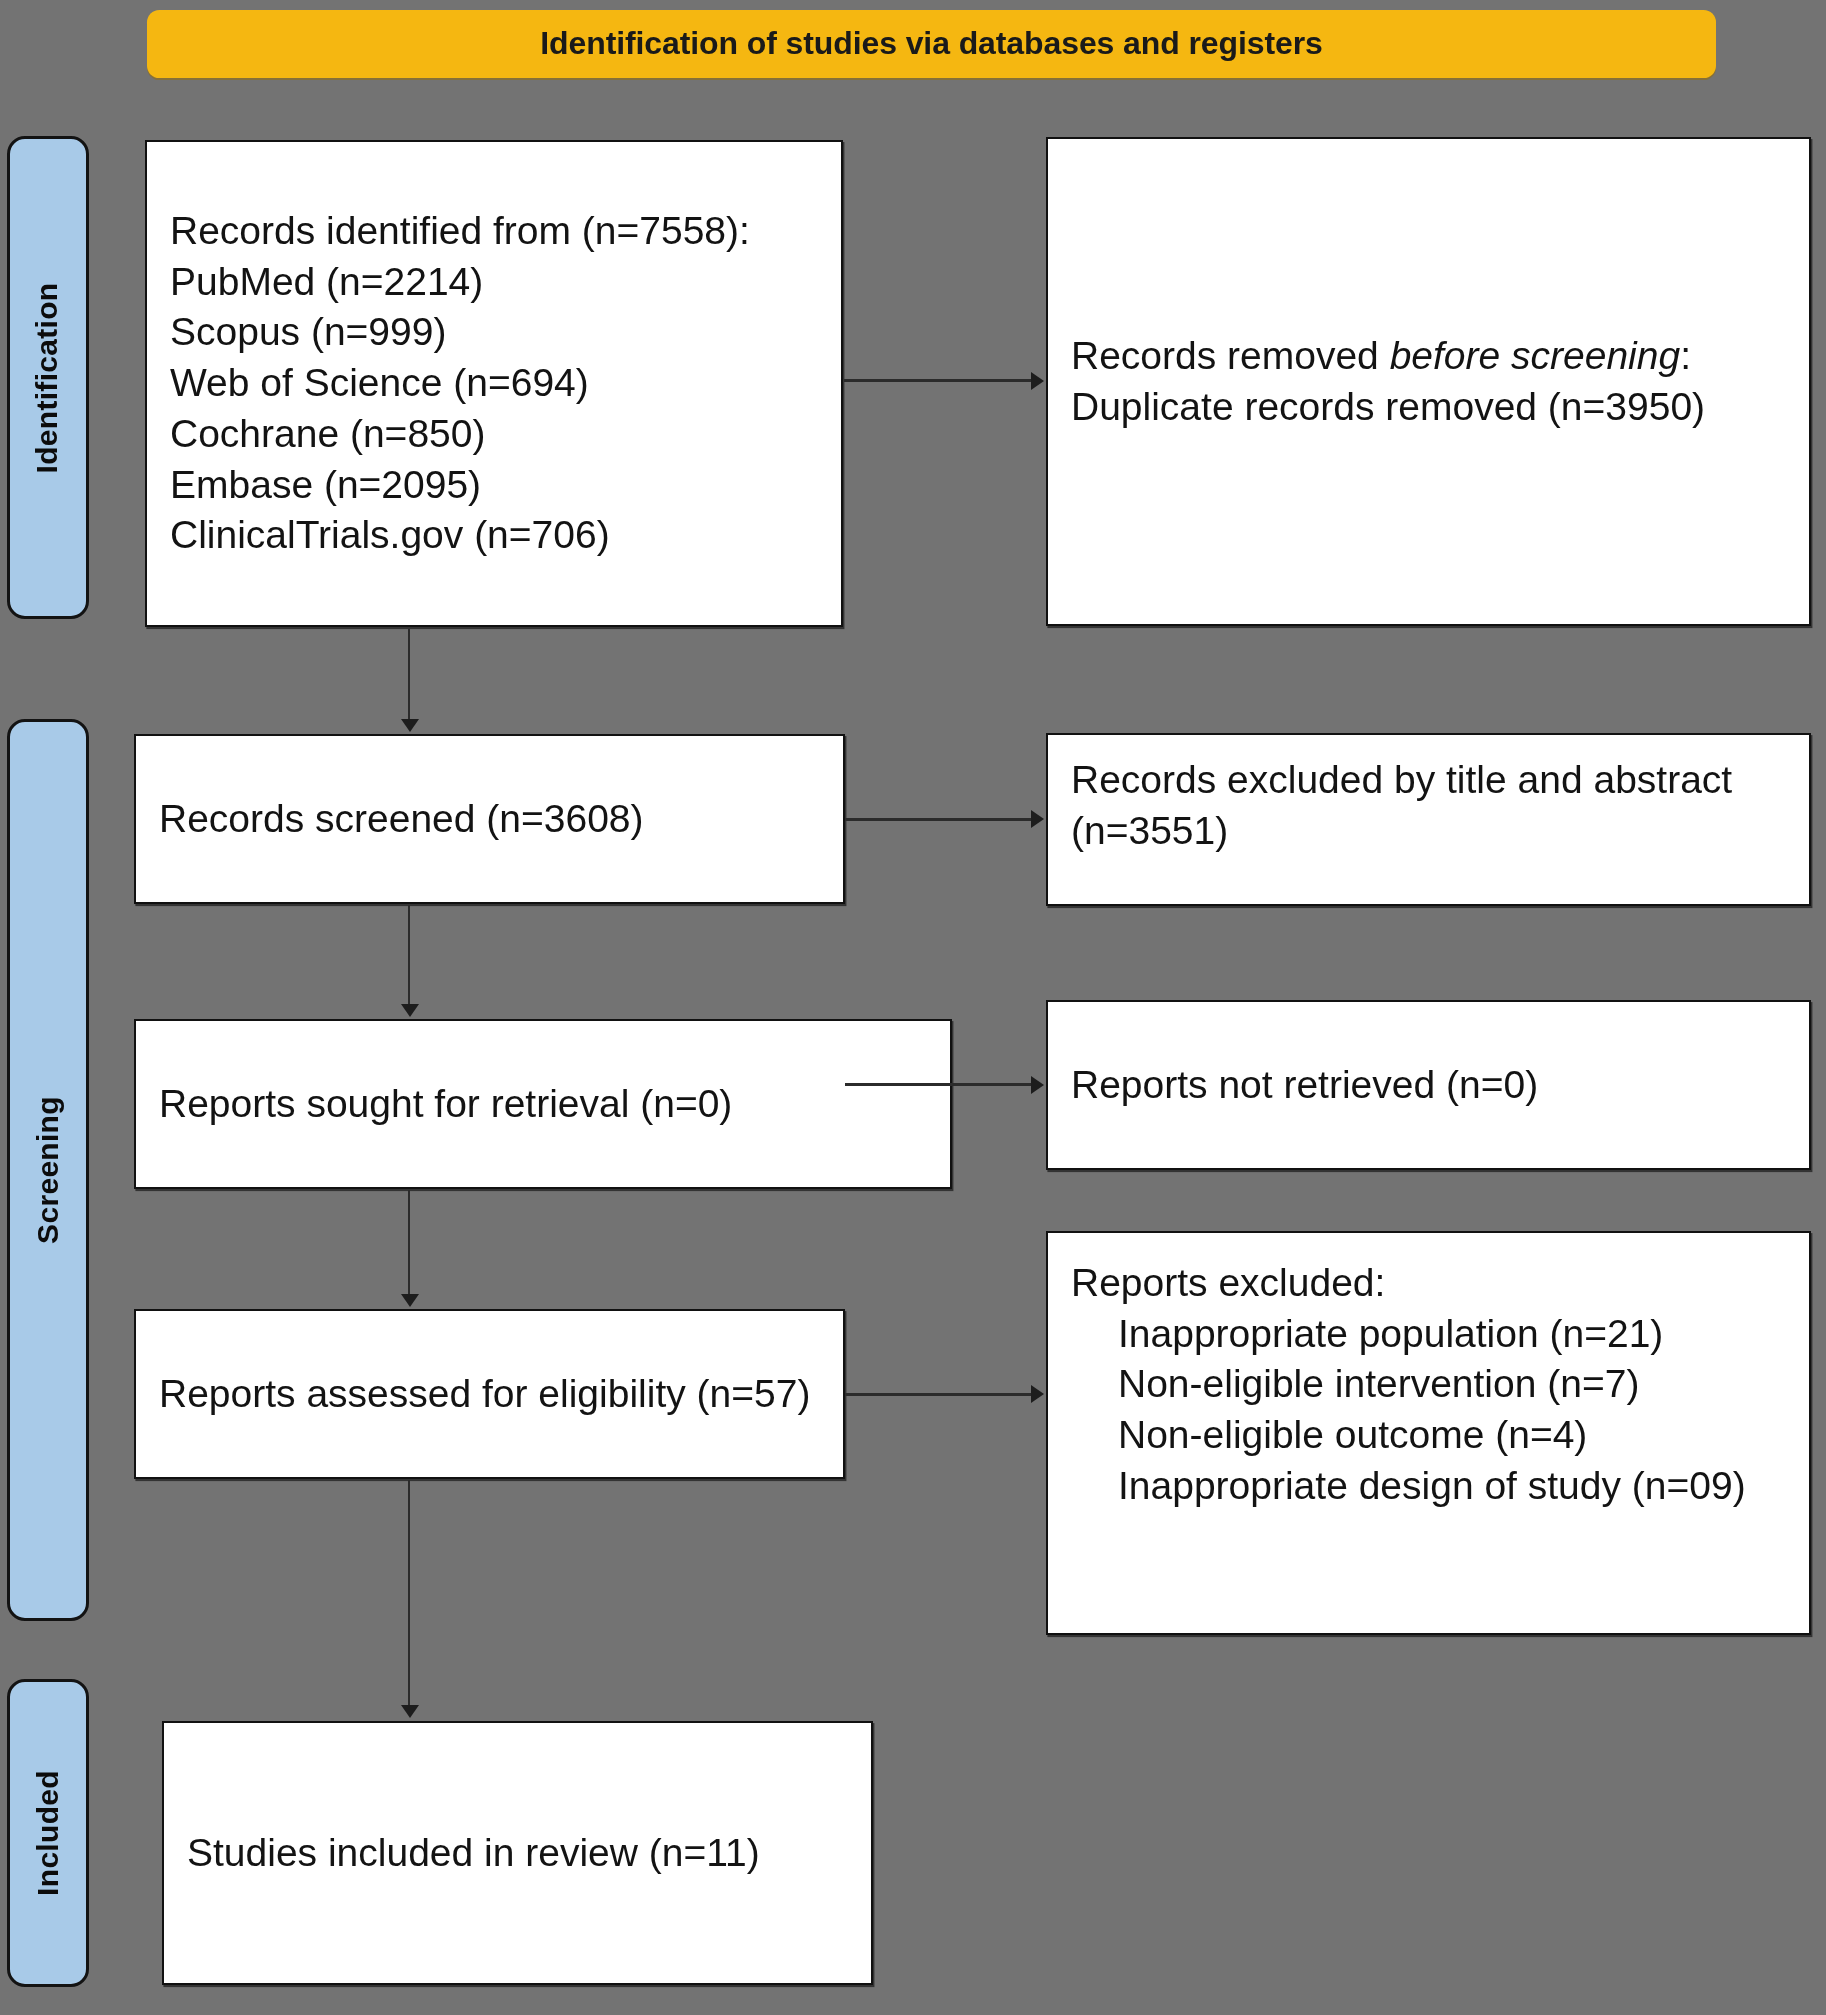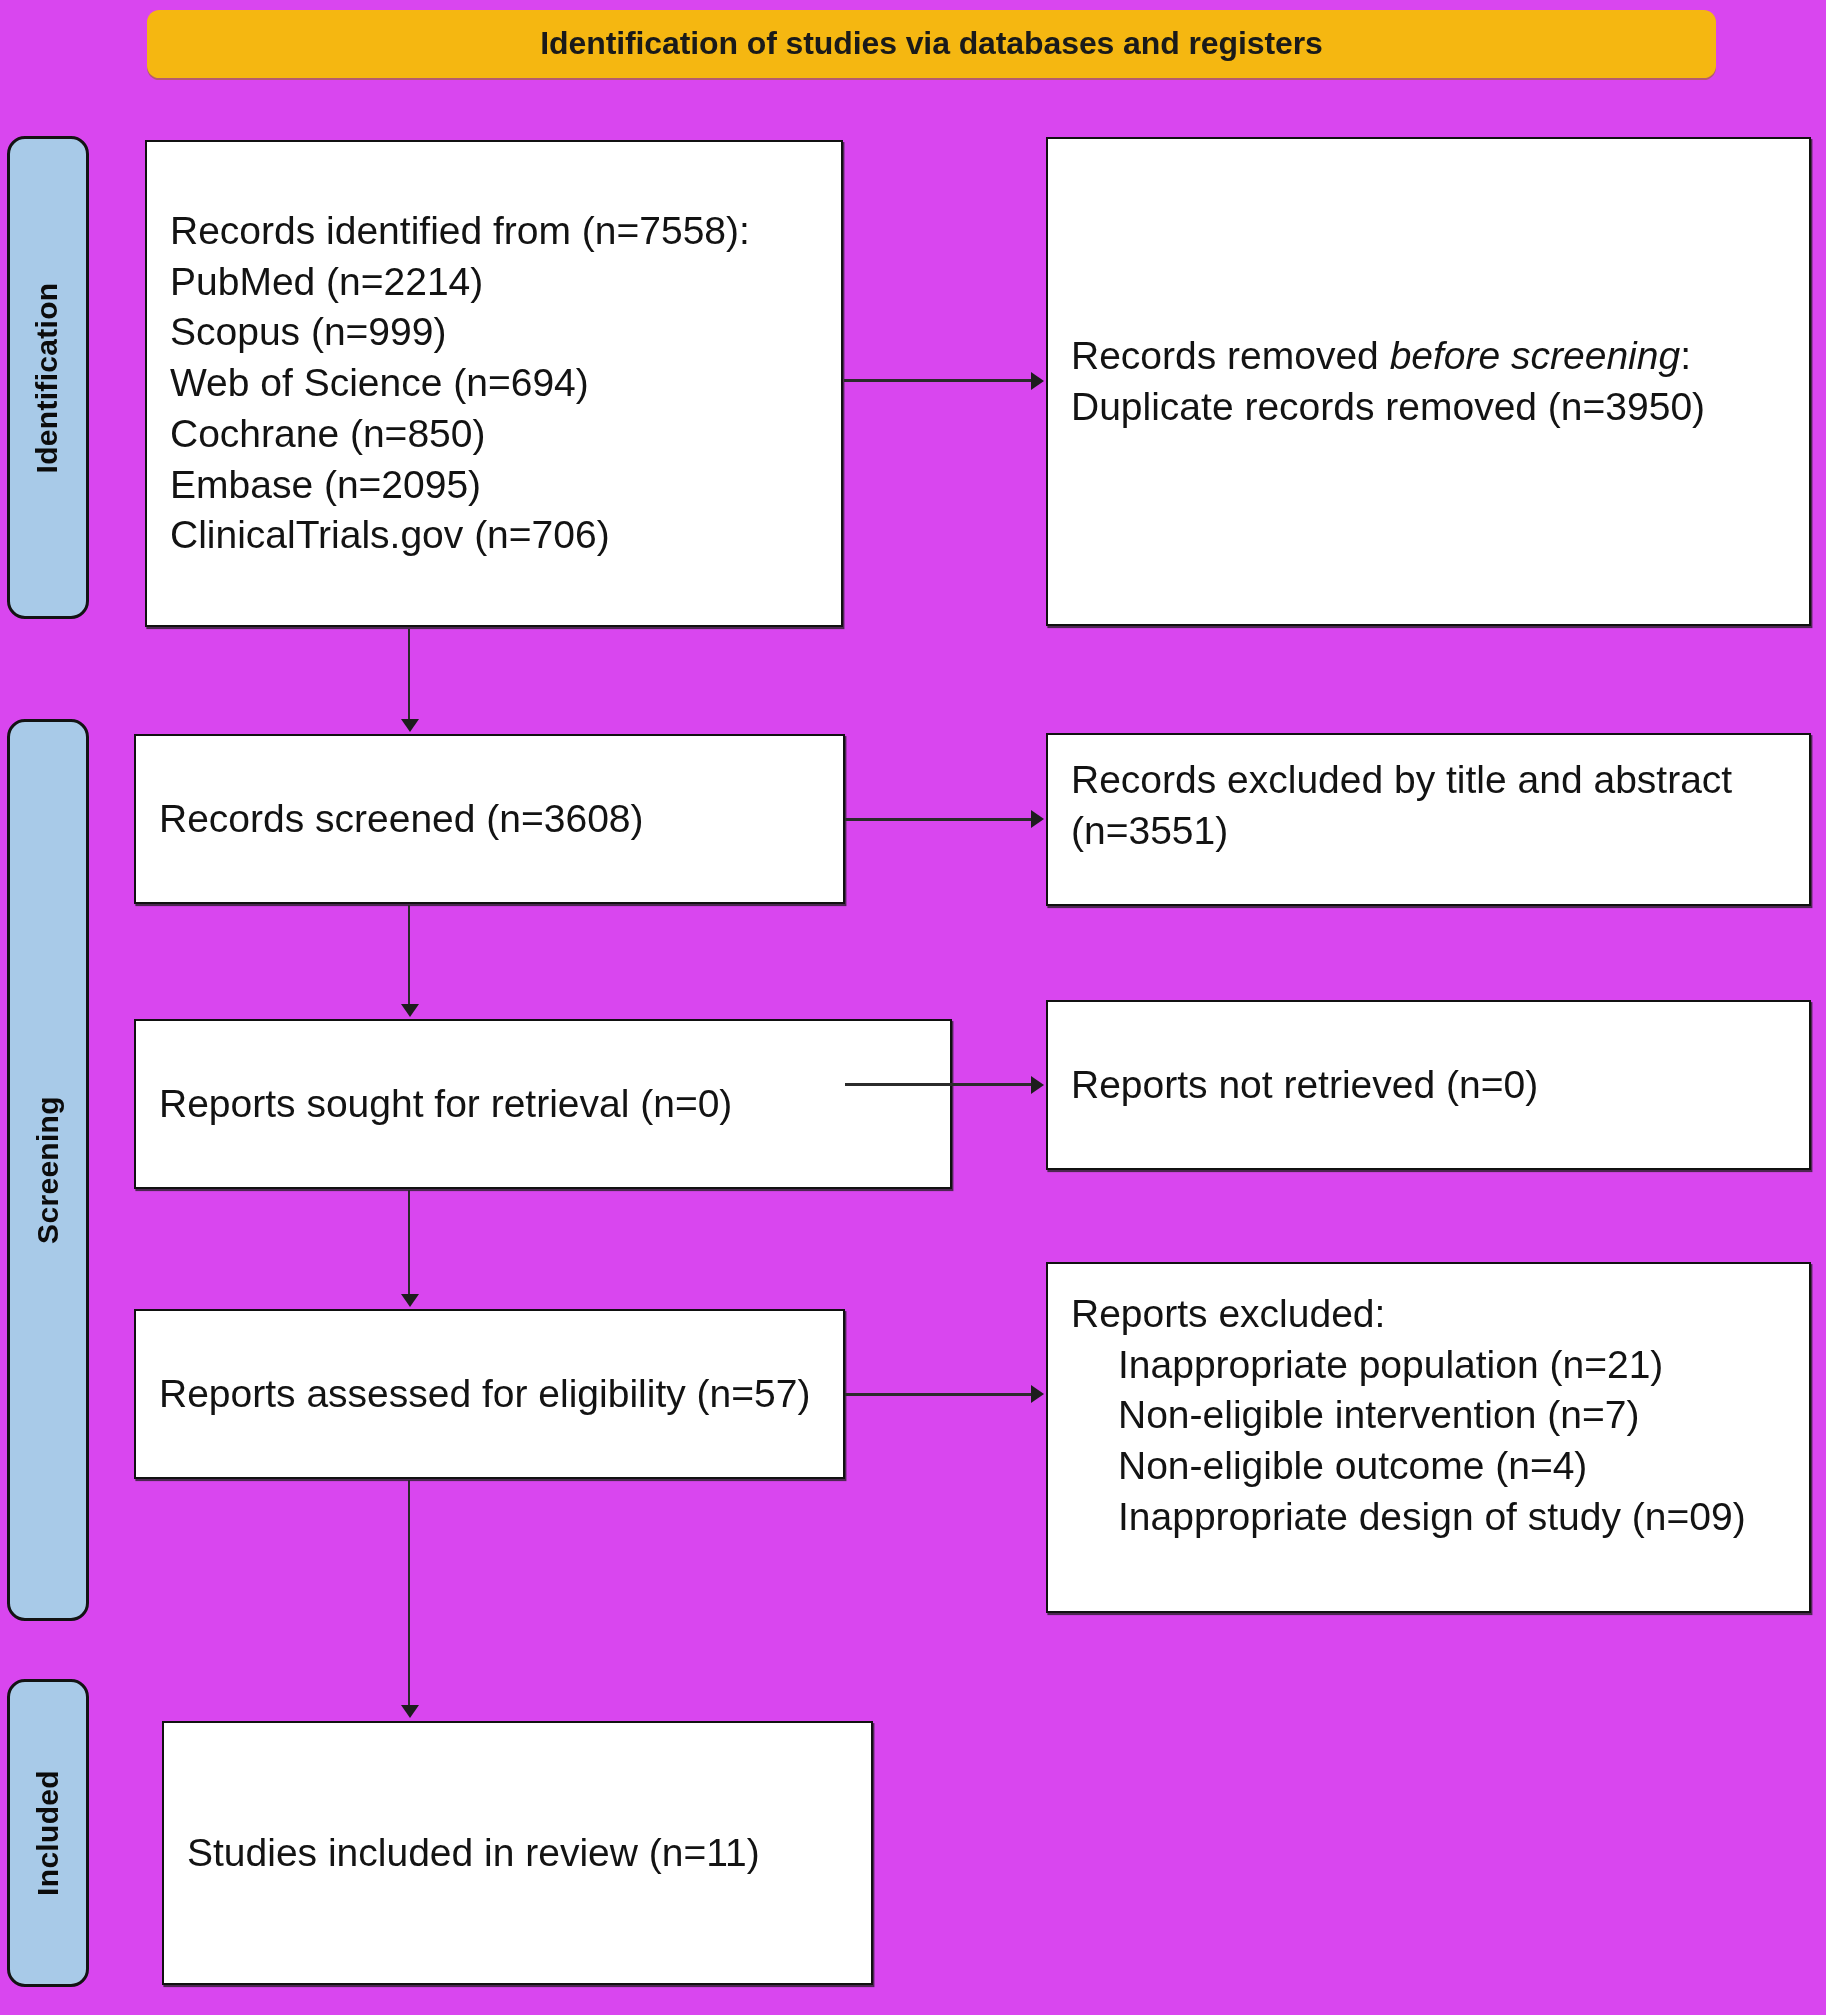--- a/index.html
+++ b/index.html
@@ -7,21 +7,21 @@
     padding: 0;
     background: #ffffff;
   }
   body {
     font-family: "Liberation Sans", sans-serif;
   }
   #canvas {
     position: relative;
     width: 1826px;
     height: 2015px;
-    background: #d946ef;
+    background: #737373;
     overflow: hidden;
   }
 
   
   .banner {
     position: absolute;
     left: 147px;
     top: 9.6px;
     width: 1569px;
     height: 68px;
@@ -91,21 +91,21 @@
   .box-line .ital { font-style: italic; }
 
   
   #box-identified      { left: 145px;  top: 140px;  width: 698px; height: 487px; }
   #box-duplicates      { left: 1046px; top: 137px;  width: 765px; height: 489px; }
   #box-screened        { left: 134px;  top: 734px; width: 711px; height: 170px; }
   #box-excluded-title  { left: 1046px; top: 733px; width: 765px; height: 173px; }
   #box-sought          { left: 134px;  top: 1019px; width: 818px; height: 170px; }
   #box-not-retrieved   { left: 1046px; top: 1000px; width: 765px; height: 170px; }
   #box-eligibility     { left: 134px;  top: 1309px; width: 711px; height: 170px; }
-  #box-reports-excl    { left: 1046px; top: 1262px; width: 765px; height: 351px; align-items: flex-end; }
+  #box-reports-excl    { left: 1046px; top: 1231px; width: 765px; height: 404px; align-items: flex-end; }
   #box-included        { left: 134px;  top: 1721px; width: 711px; height: 264px; margin-left: 28px; }
 
   
   #box-identified  .box-inner { padding-top: 0; }
   #box-duplicates  .box-inner { }
   #box-excluded-title .box-inner { align-self: flex-start; padding-top: 20px; }
   #box-reports-excl .box-inner { align-self: flex-start; padding-top: 25px; }
 
   
   .vline {

